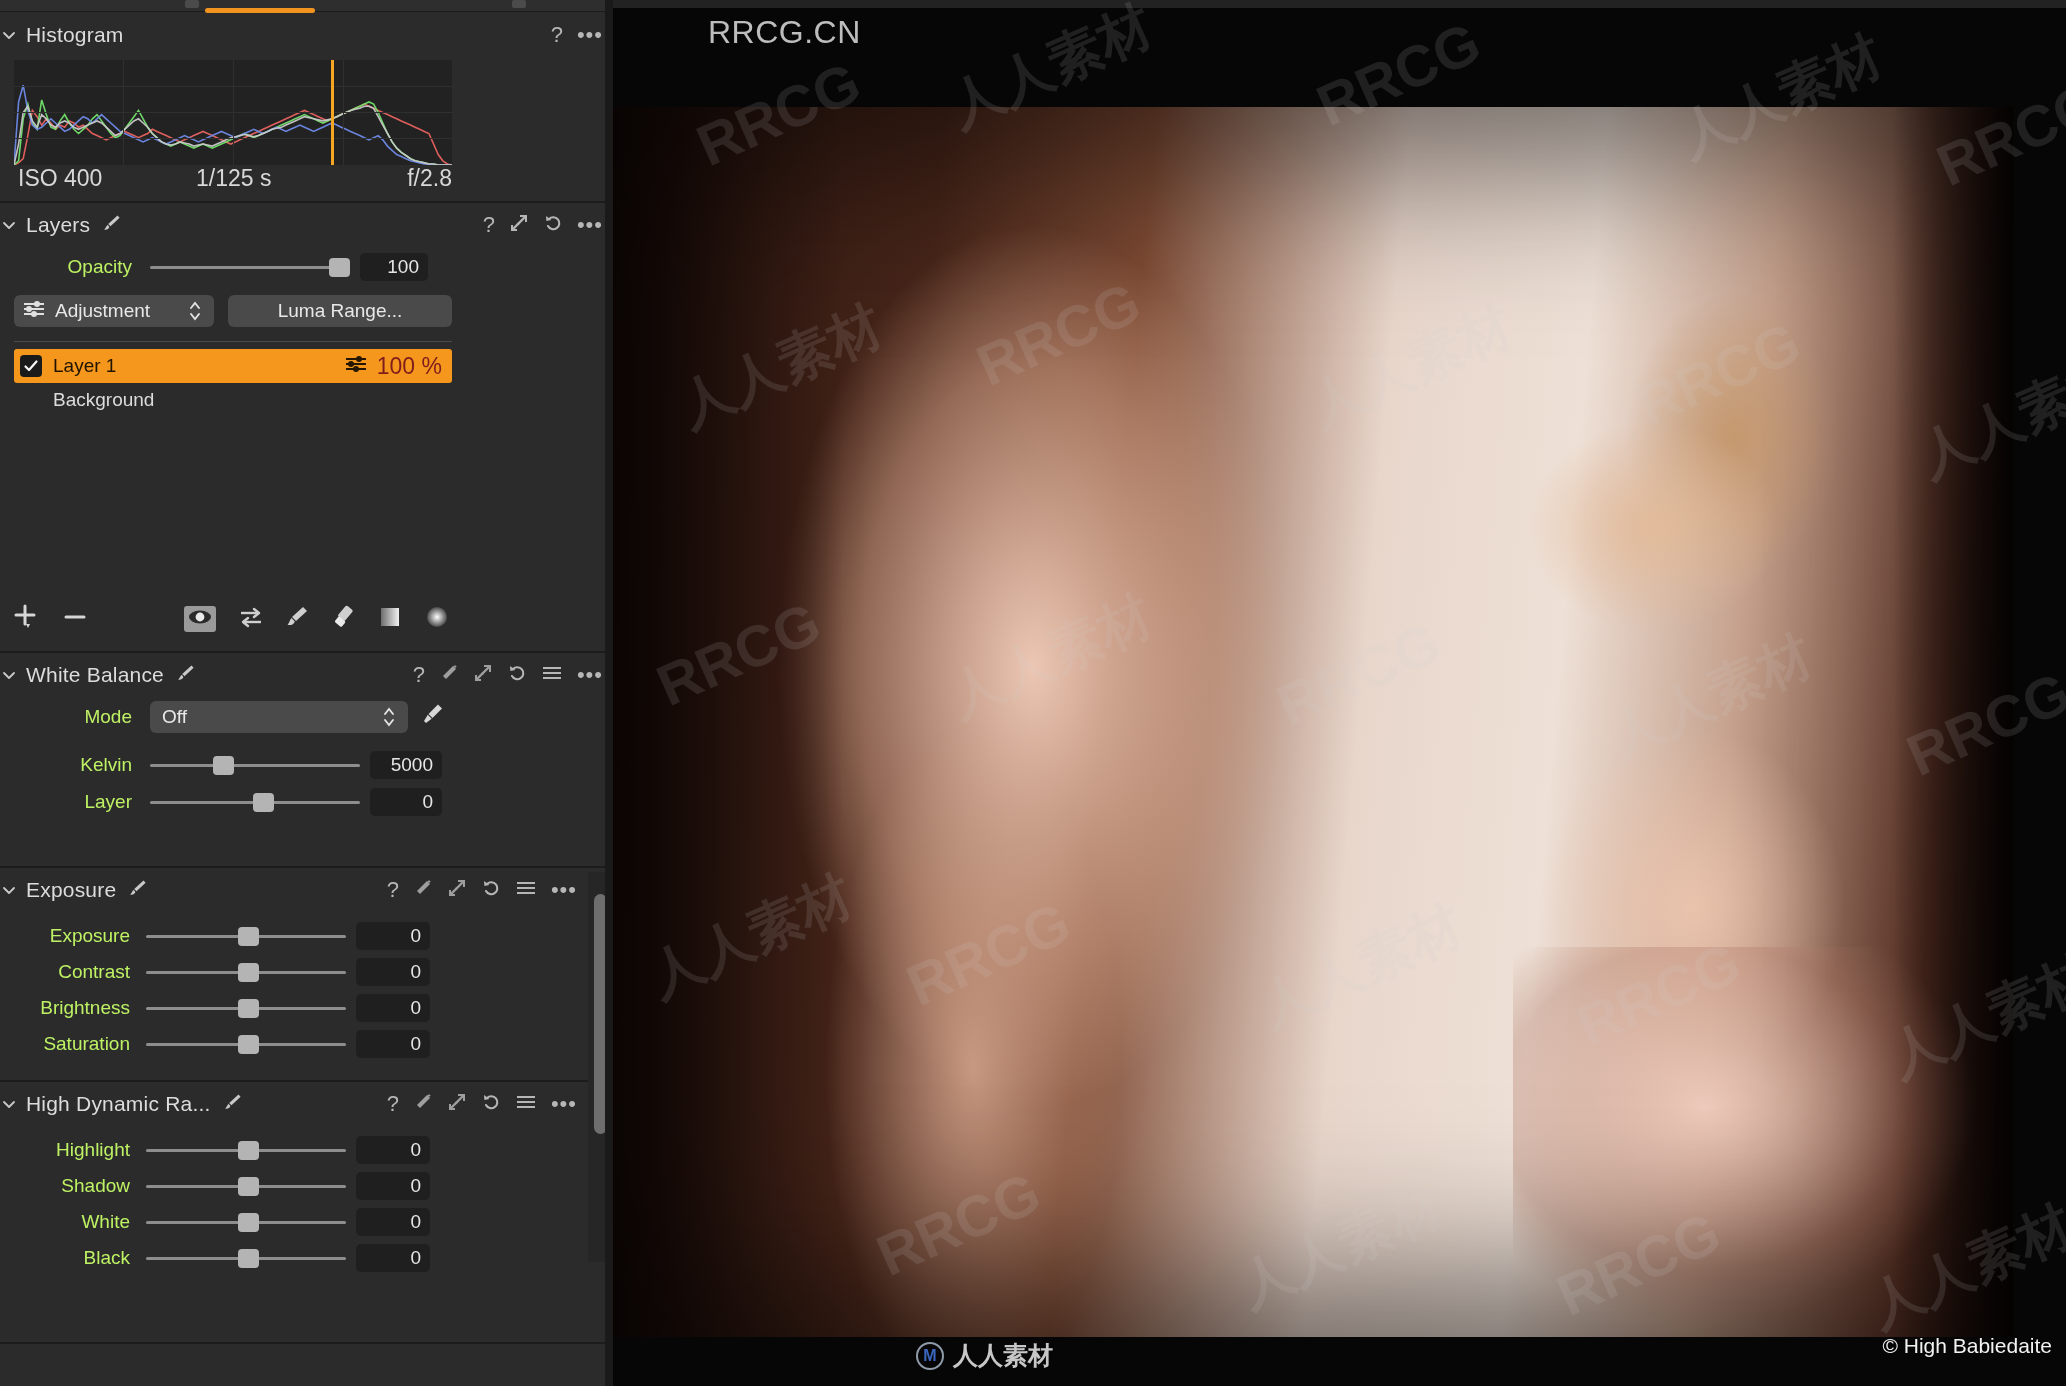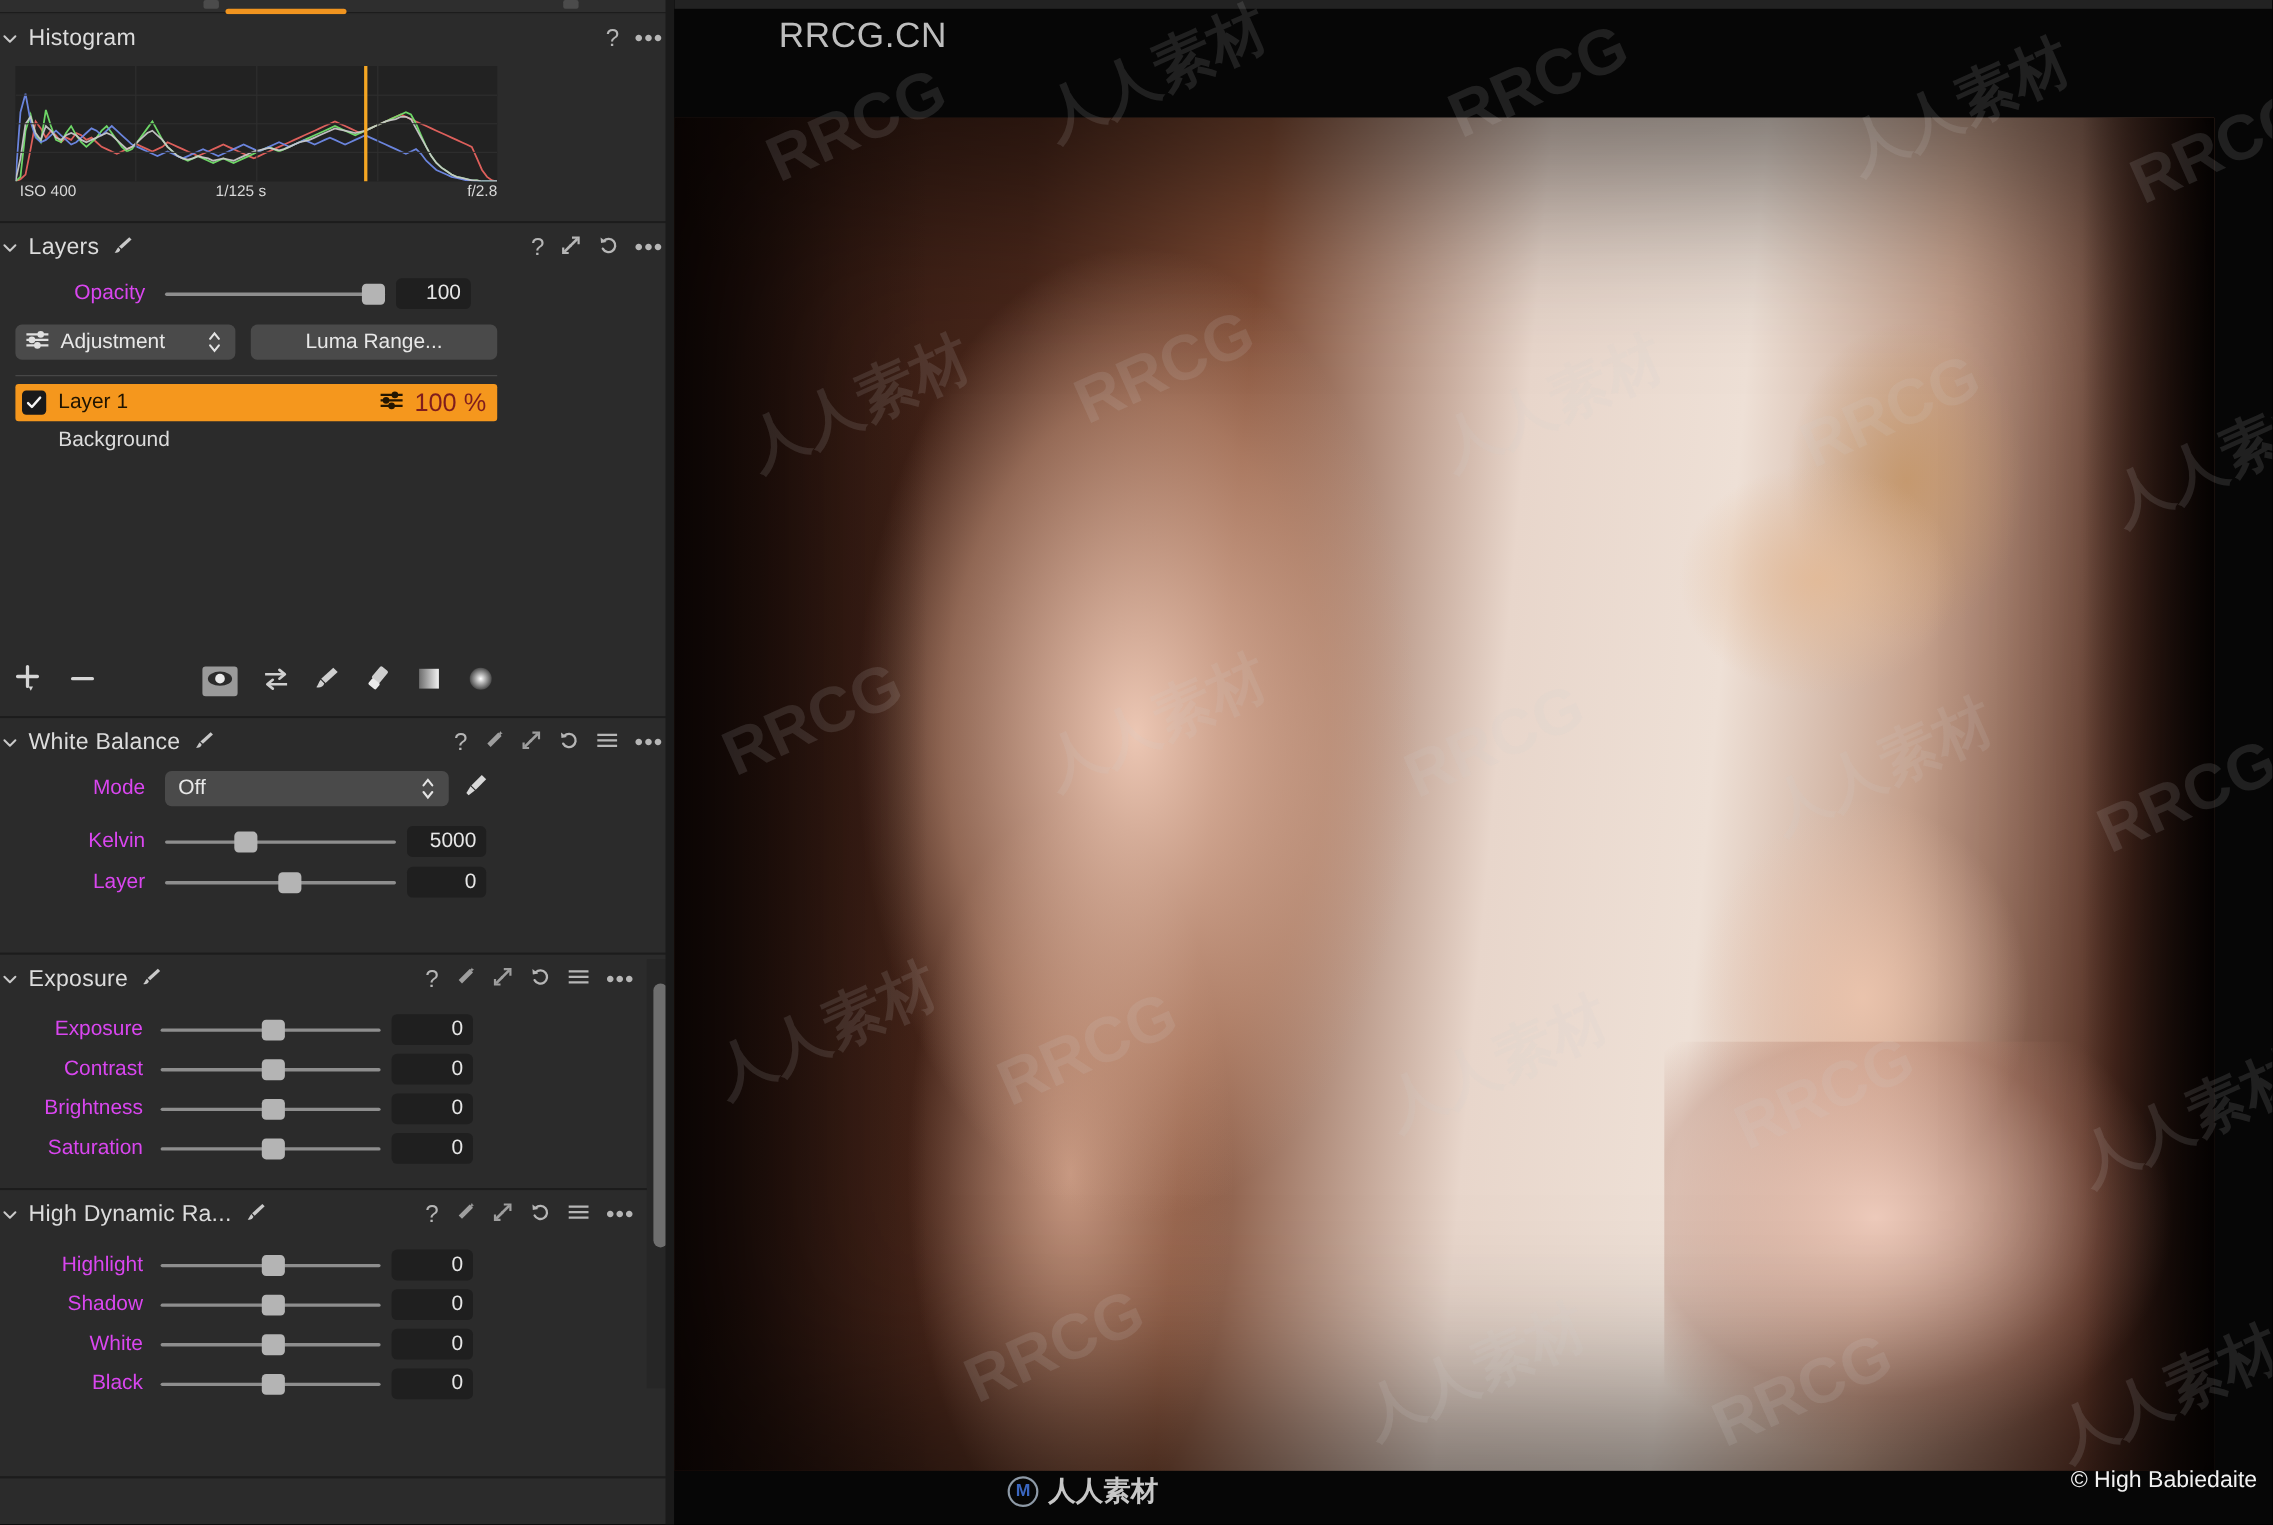--- a/index.html
+++ b/index.html
@@ -59,32 +59,32 @@
     background:#222222; overflow:hidden;
   }
   .hist-box .gl { position:absolute; background:#2f2f2f; }
   .hist-box .gl.v { width:1px; height:100%; top:0; }
   .hist-box .gl.h { height:1px; width:100%; left:0; }
   .clipline {
     position:absolute; left:317px; top:0; width:3px; height:105px; background:#f5a623;
   }
   .hist-meta {
     position:absolute; left:0; top:152px; width:460px; height:32px;
-    color:#d8d8d8; font-size:14px;
+    color:#d8d8d8; font-size:23px;
   }
   .hist-meta span { position:absolute; top:0; }
   .hist-meta .iso { left:18px; }
   .hist-meta .shutter { left:196px; }
   .hist-meta .ap { right:8px; }
 
   
   #panel-layers { height:450px; }
   .row { position:relative; height:36px; display:flex; align-items:center; }
   .row-label {
-    color:#d946ef; font-size:19px; text-align:right; flex:0 0 auto;
+    color:#bef264; font-size:19px; text-align:right; flex:0 0 auto;
   }
   .slider {
     position:relative; height:36px; flex:1 1 auto;
   }
   .track {
     position:absolute; left:0; right:0; top:17px; height:3px;
     background:#8e8e8e; border-radius:2px;
   }
   .knob {
     position:absolute; top:9px; width:21px; height:19px;

